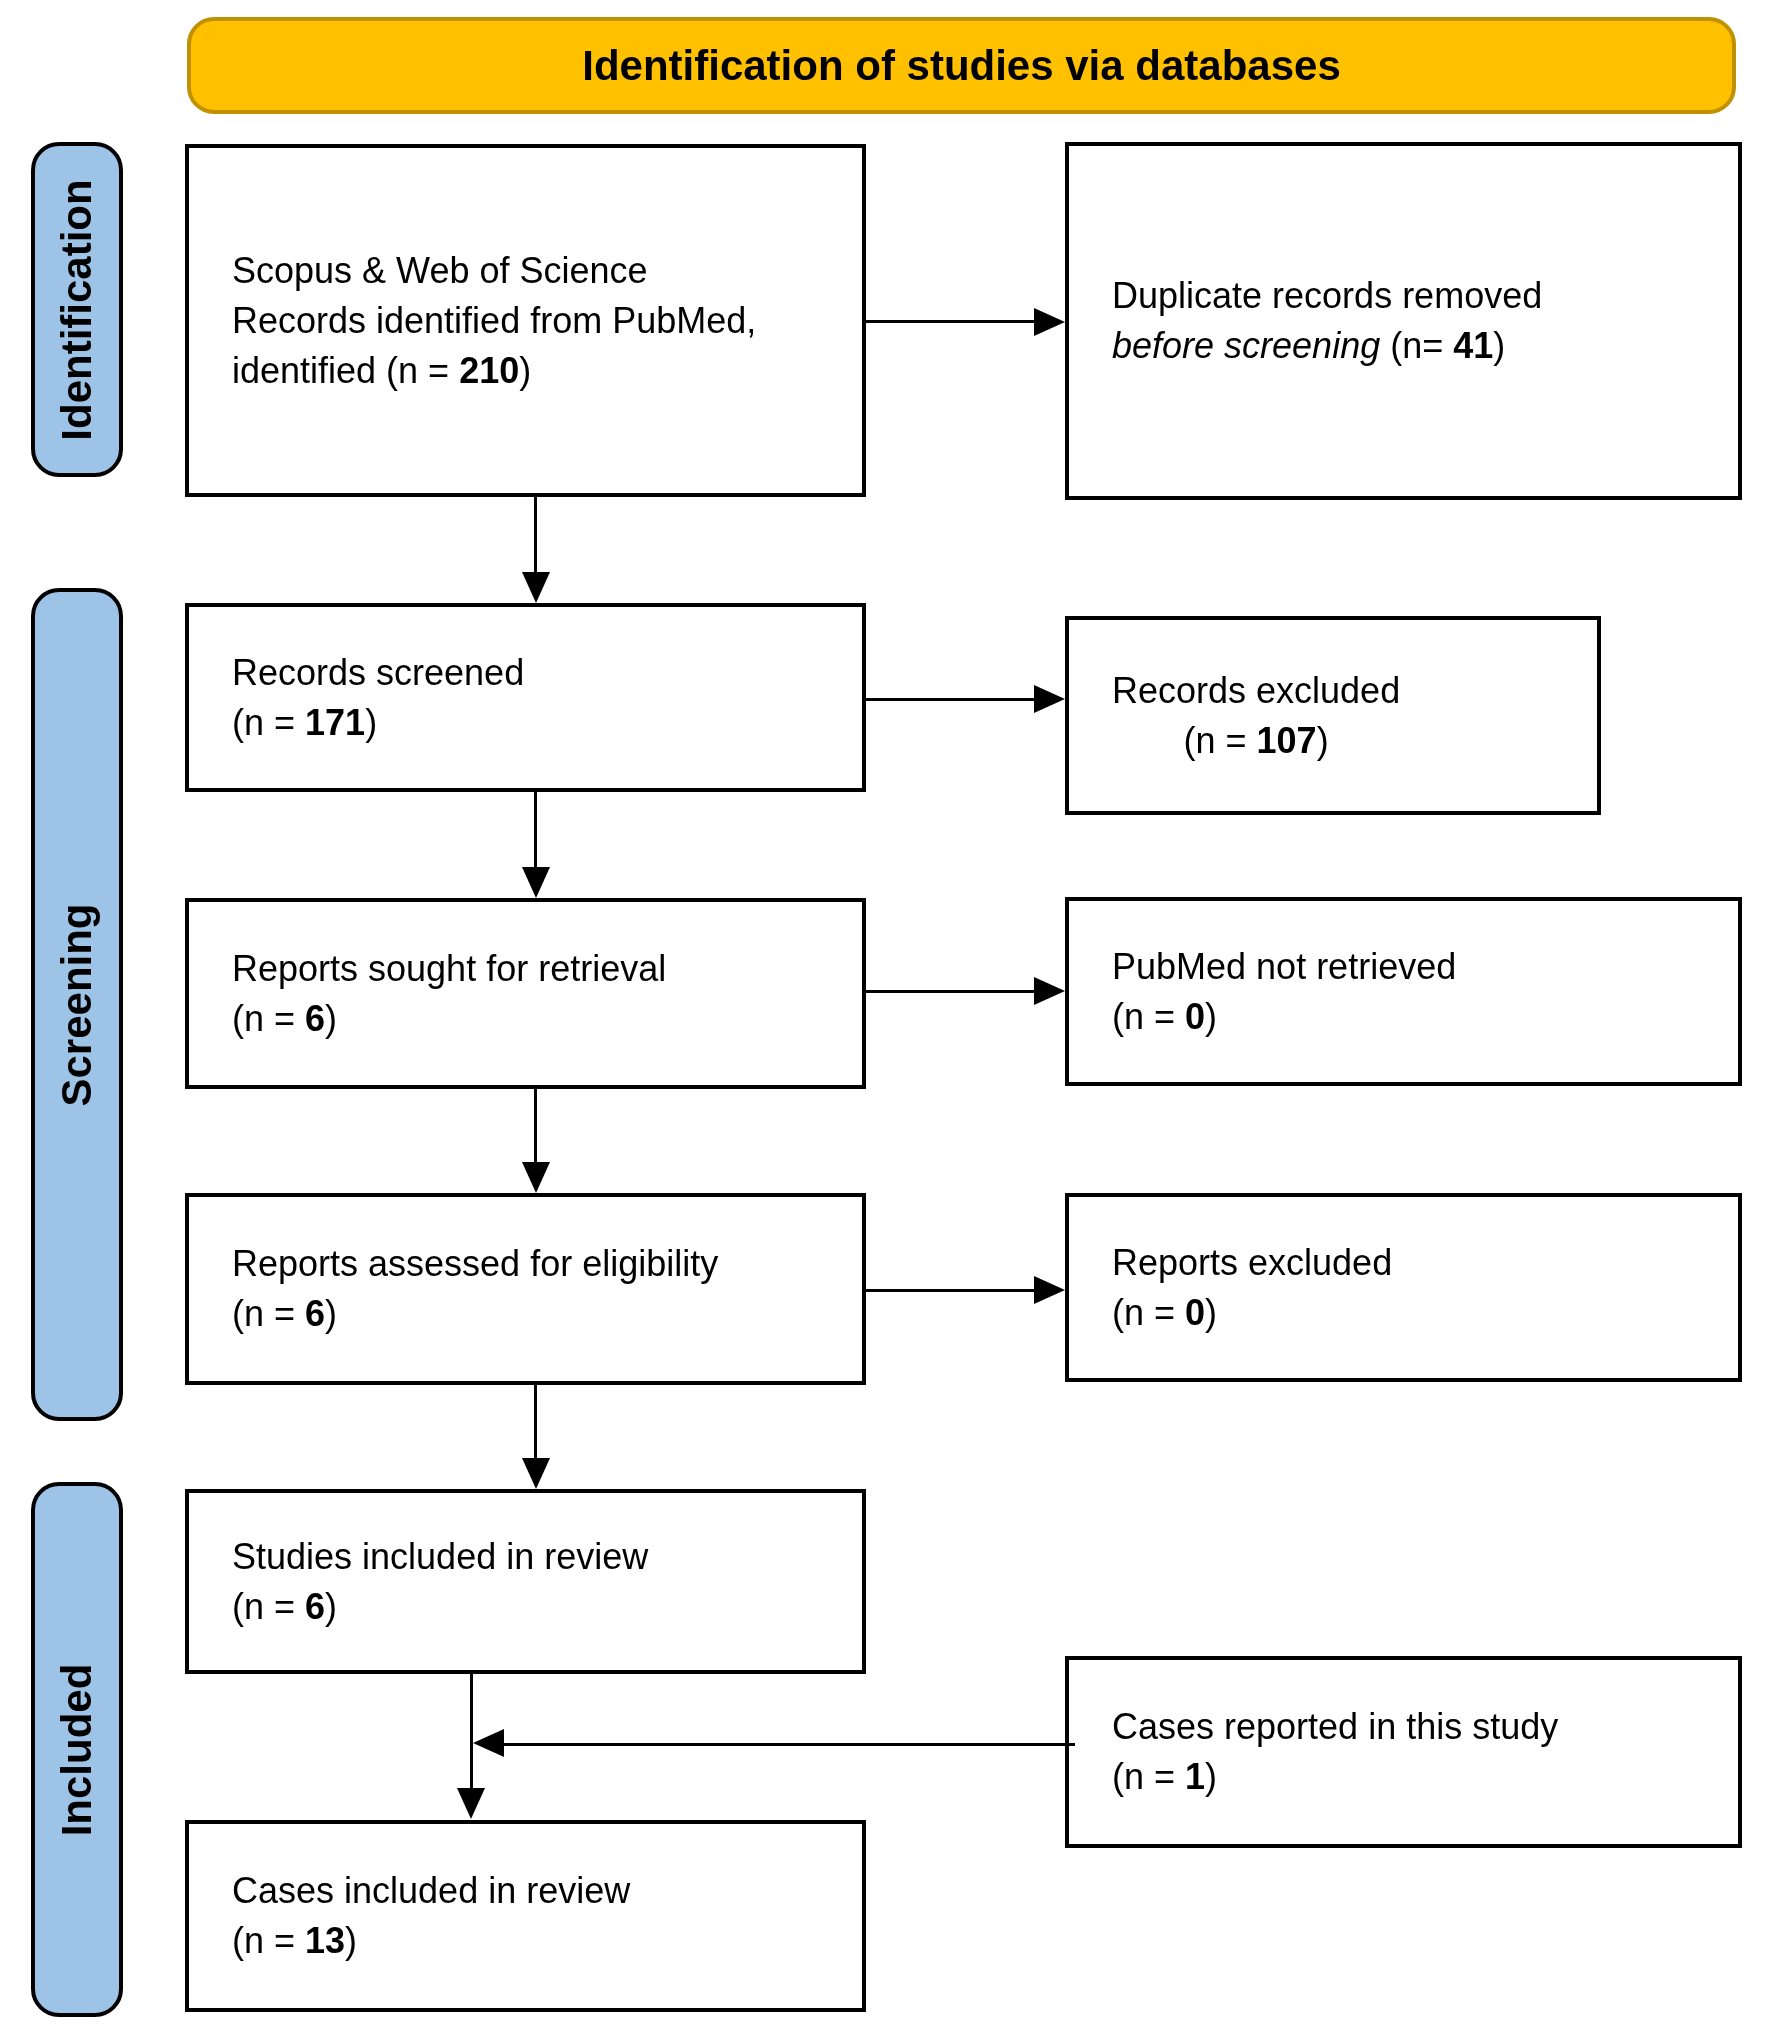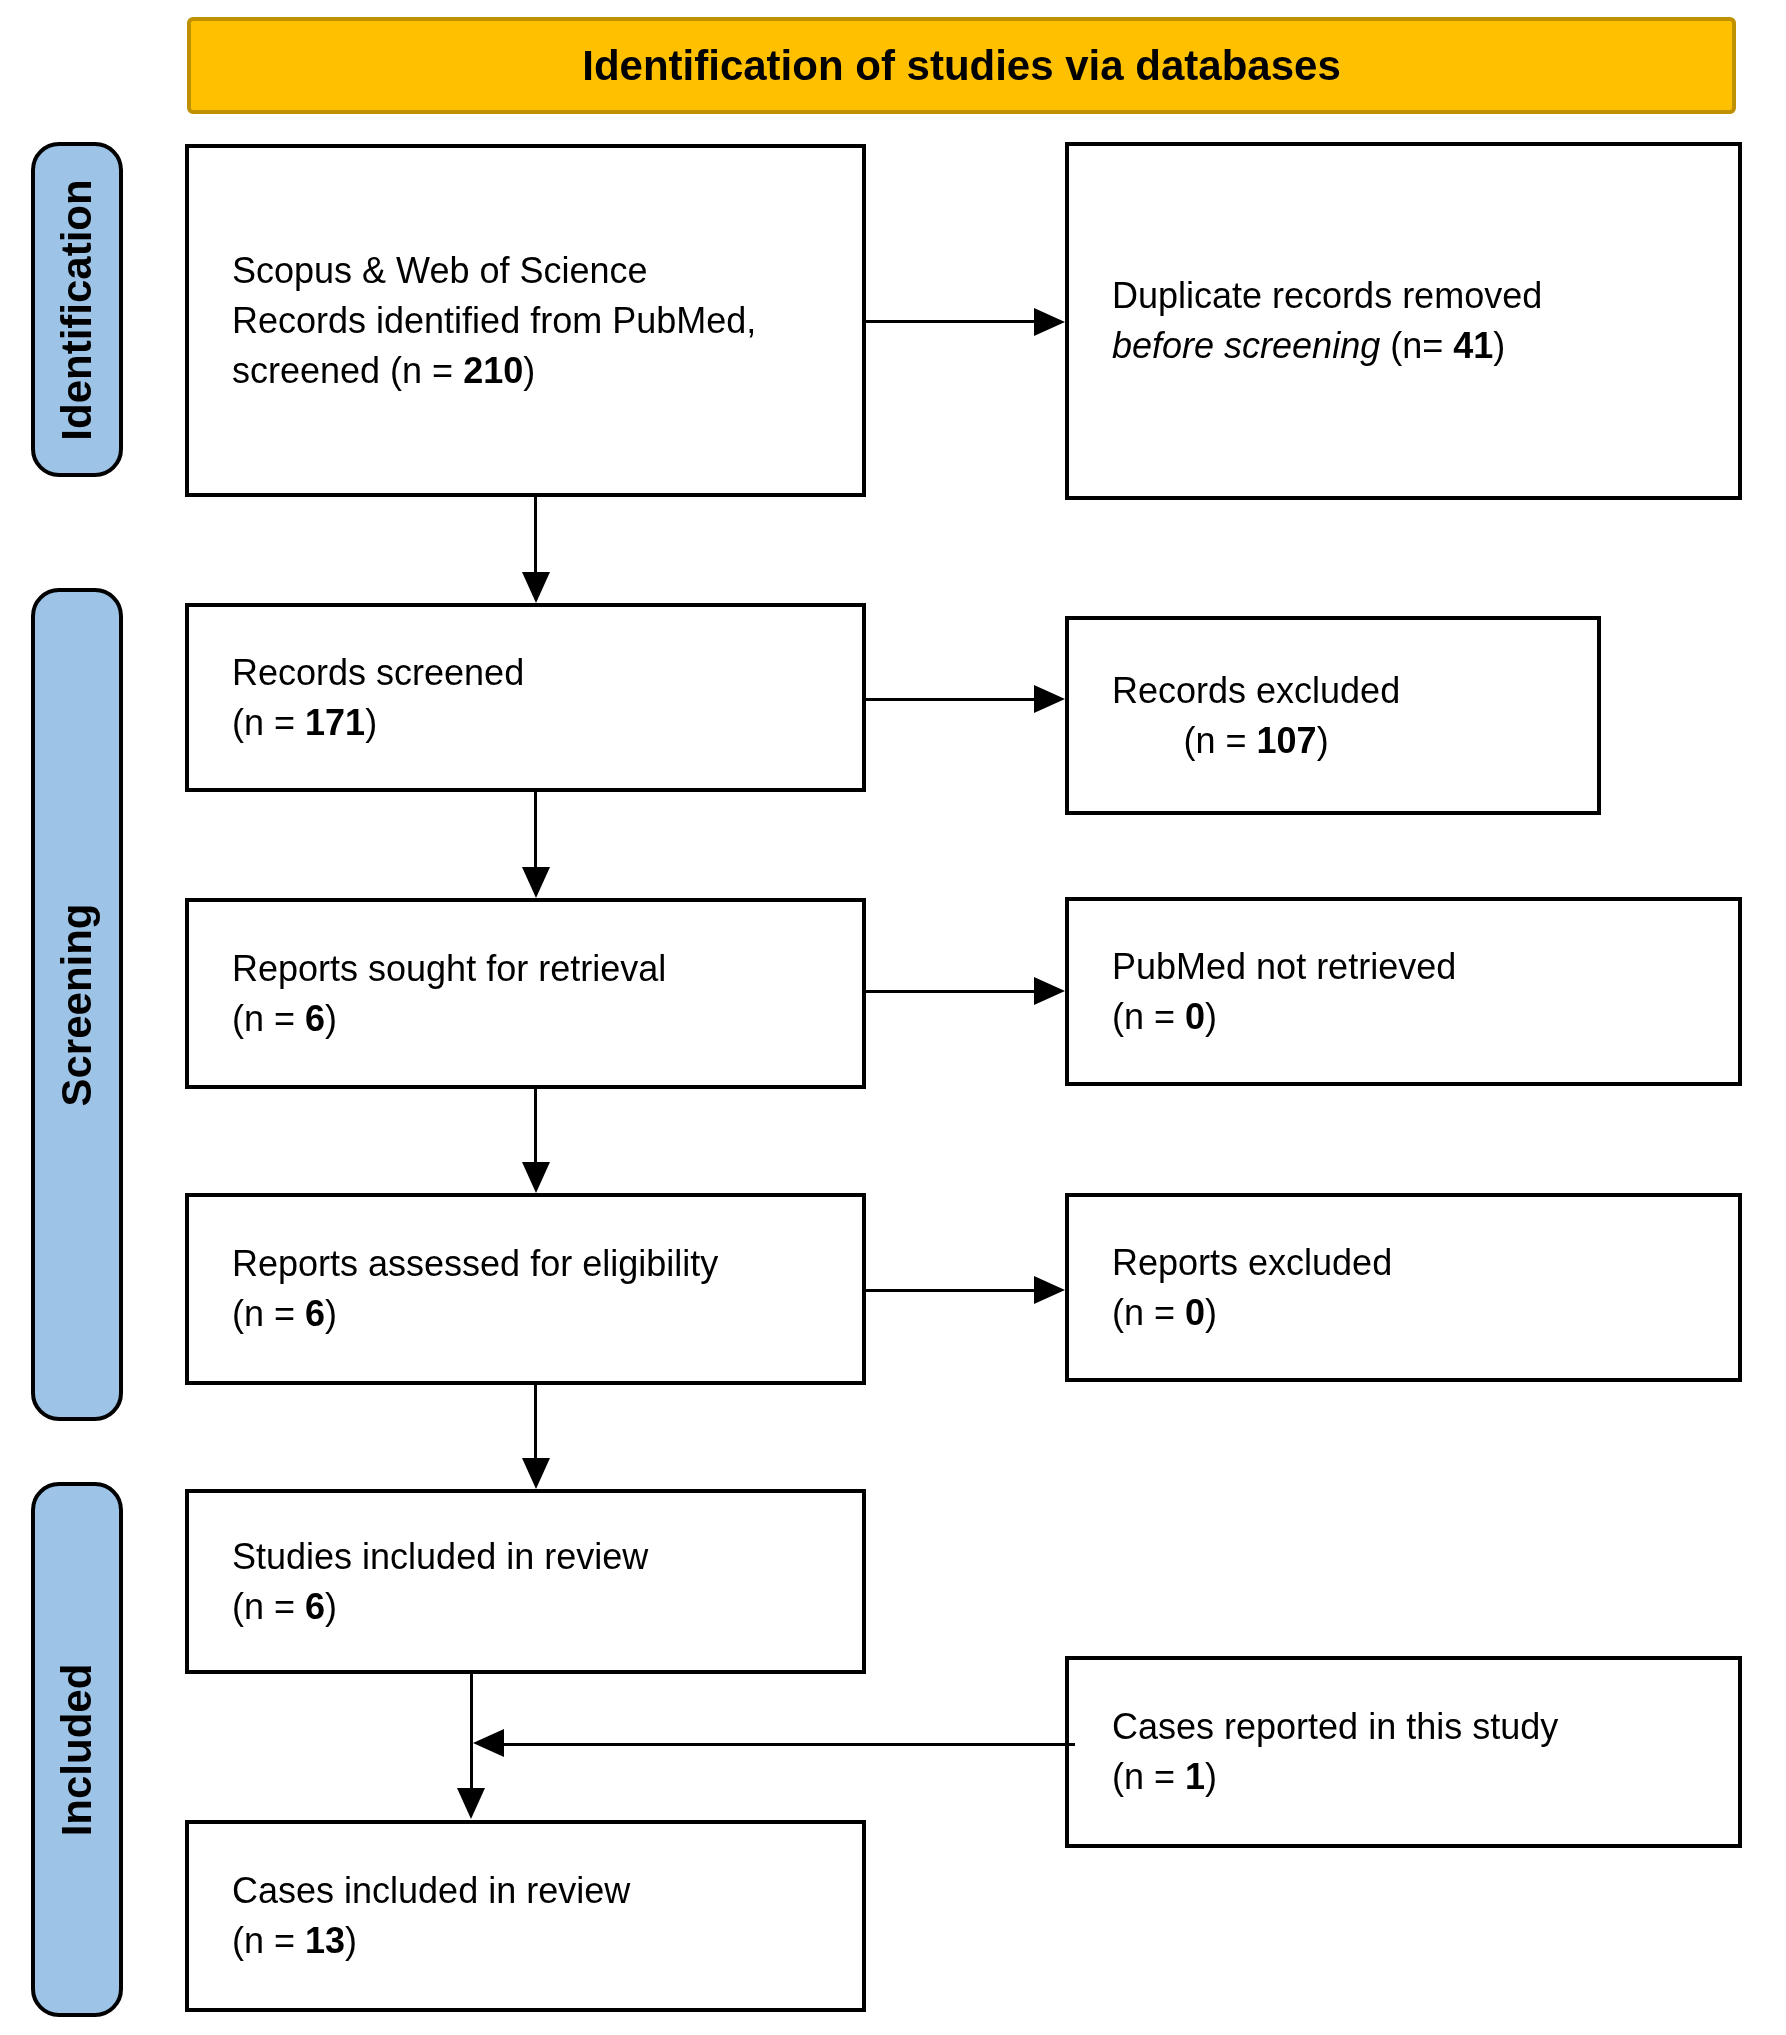--- a/index.html
+++ b/index.html
@@ -15,21 +15,21 @@
     height: 2035px;
     background: #ffffff;
     overflow: hidden;
   }
   .banner {
     position: absolute;
     left: 187px; top: 17px;
     width: 1549px; height: 97px;
     background: var(--banner-fill, #FFC000);
     border: 4.7px solid var(--banner-border, #BF9000);
-    border-radius: 6px;
+    border-radius: 27px;
     box-sizing: border-box;
     display: flex;
     align-items: center;
     justify-content: center;
     font-size: 42px;
     font-weight: bold;
   }
   .stage {
     position: absolute;
     left: 31px;
@@ -100,21 +100,21 @@
     <span class="stage-label">Screening</span>
   </div>
   <div class="stage" style="top:1482px;height:535px;">
     <span class="stage-label">Included</span>
   </div>
 
   <div class="box" style="left:185px;top:144px;width:681px;height:353px;">
     <div class="box-text">
       <span class="ln"><span>Scopus &amp; Web of Science</span></span>
       <span class="ln"><span>Records identified from PubMed,</span></span>
-      <span class="ln"><span>screened (n = </span><b>210</b><span>)</span></span>
+      <span class="ln"><span>identified (n = </span><b>210</b><span>)</span></span>
     </div>
   </div>
 
   <div class="box" style="left:185px;top:603px;width:681px;height:189px;">
     <div class="box-text">
       <span class="ln"><span>Records screened</span></span>
       <span class="ln"><span>(n = </span><b>171</b><span>)</span></span>
     </div>
   </div>
 

